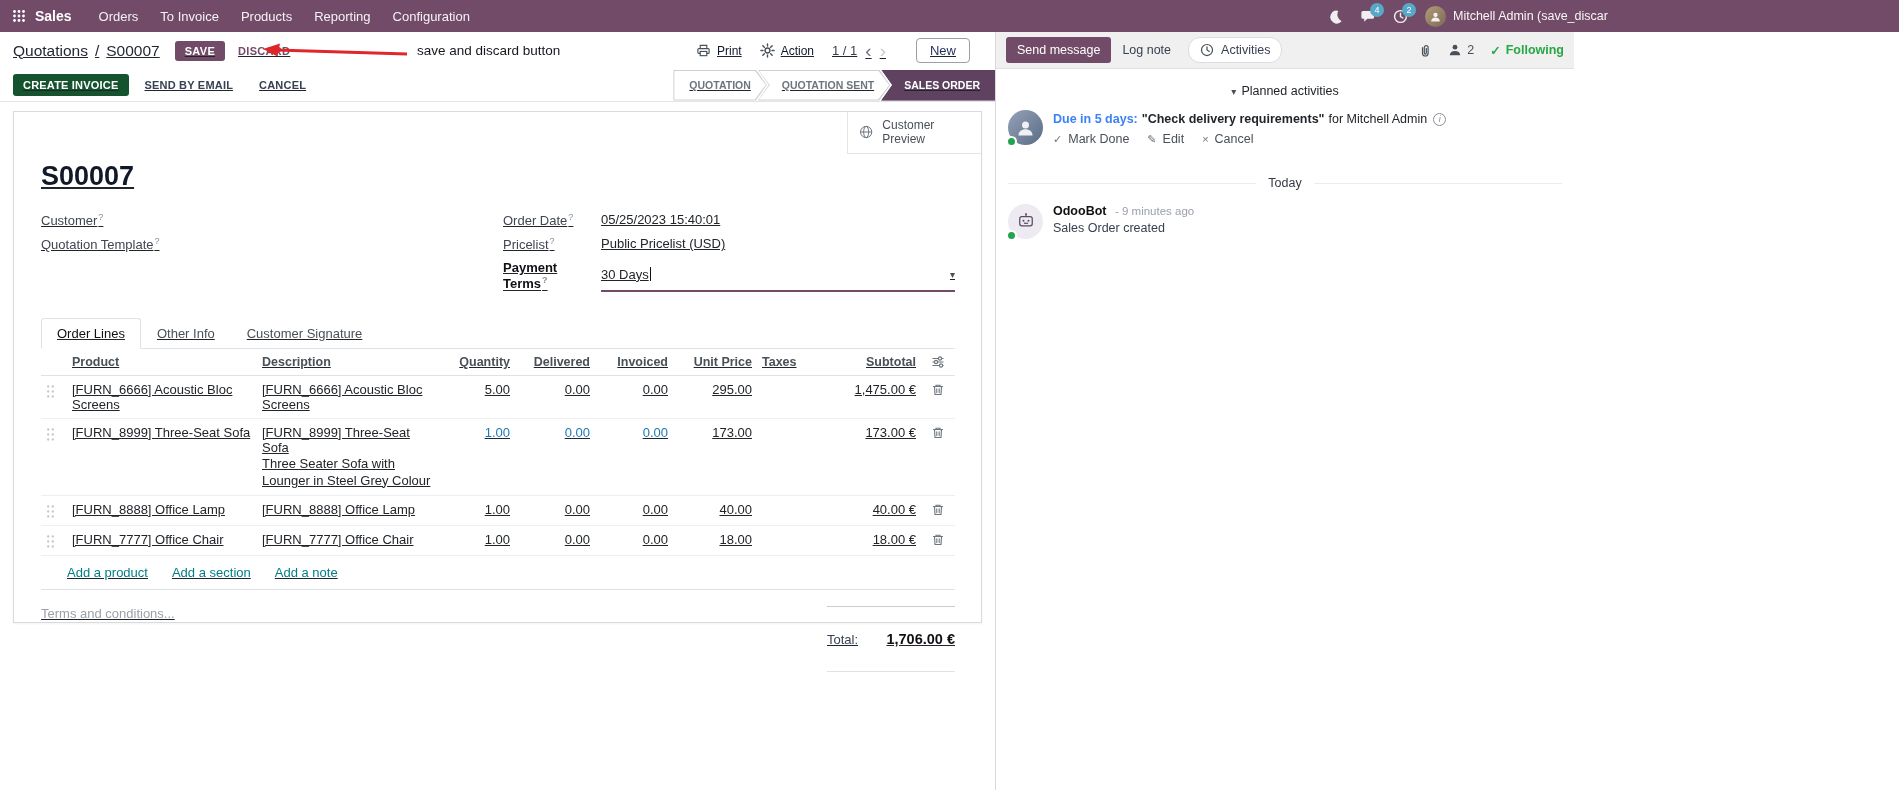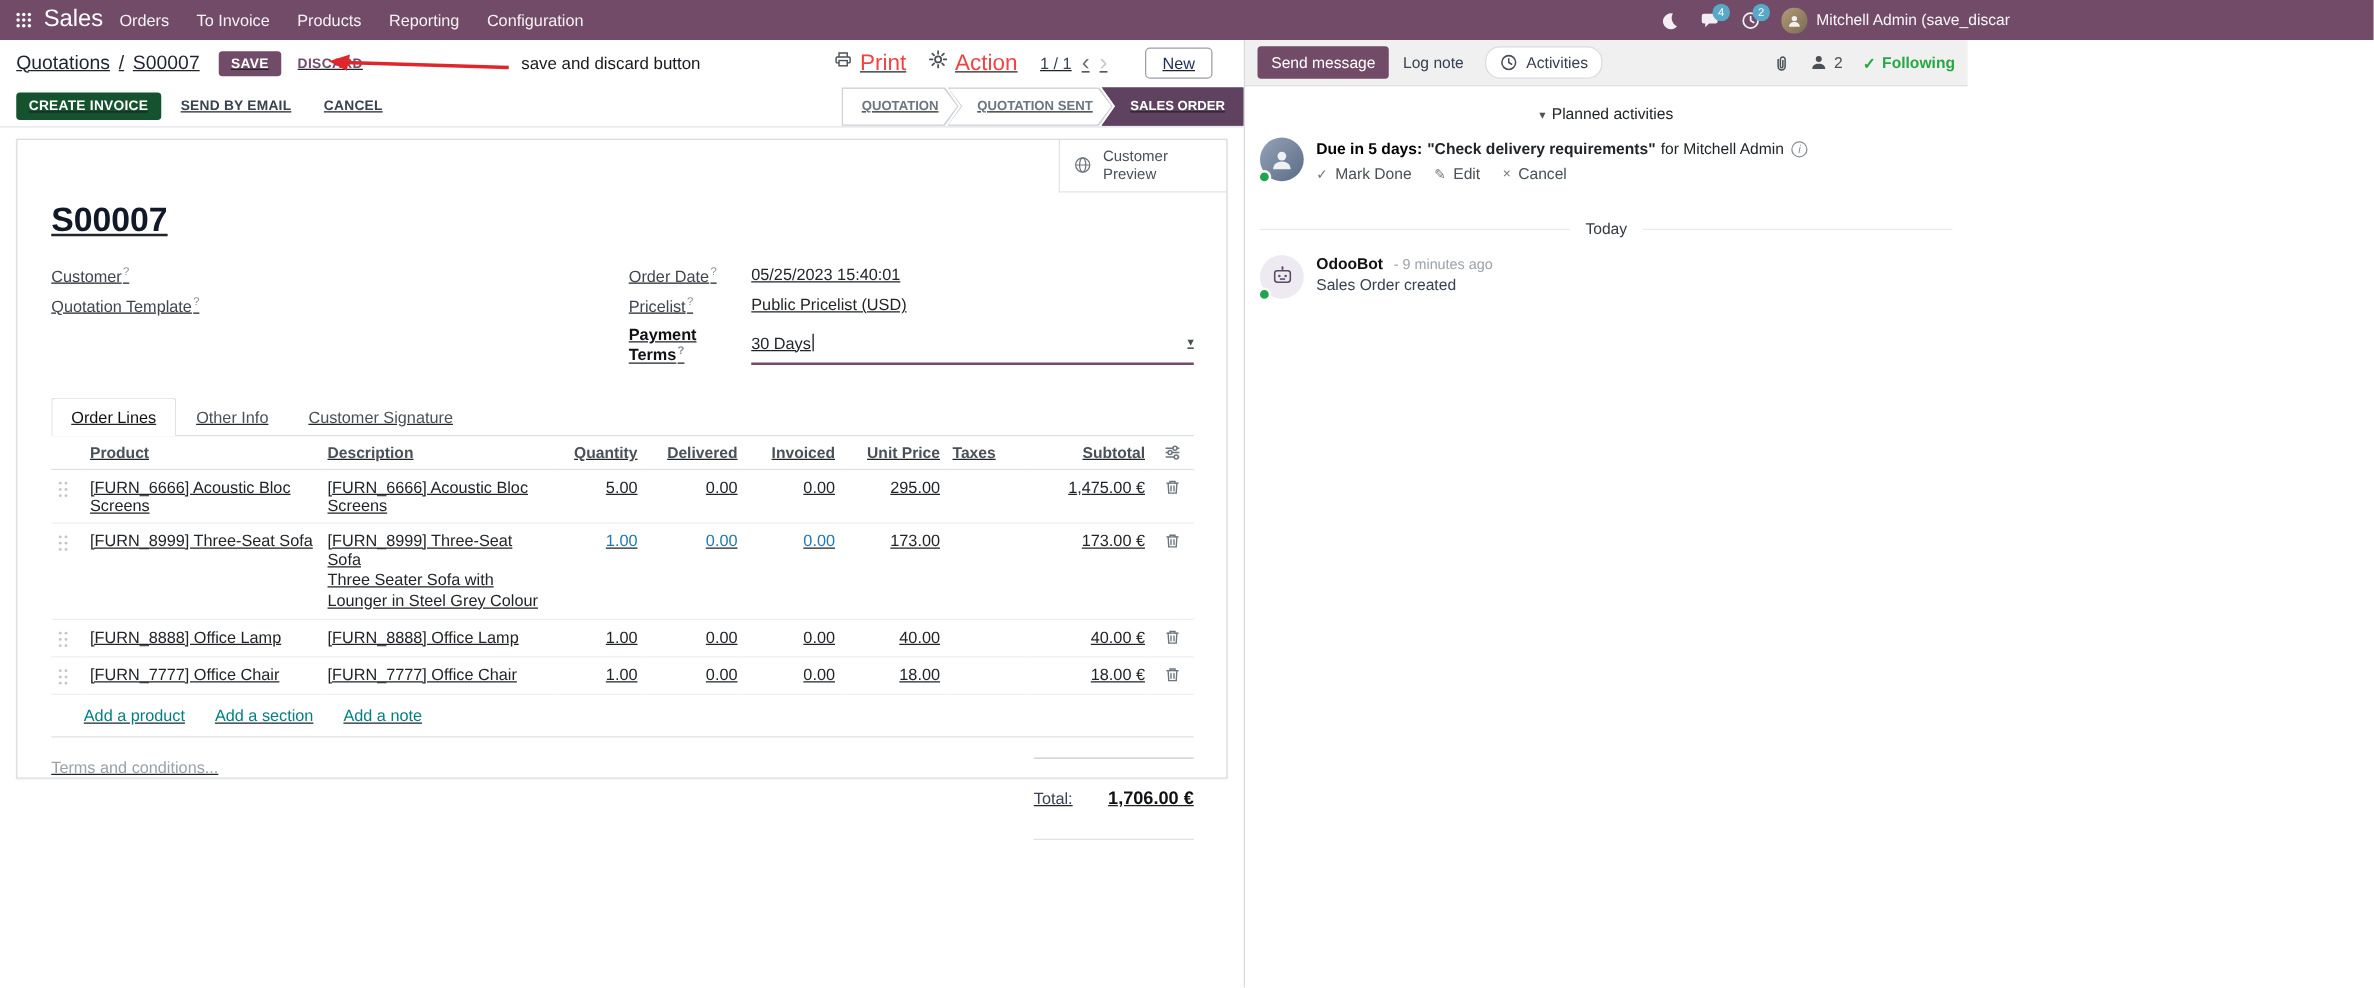--- a/index.html
+++ b/index.html
@@ -4,21 +4,21 @@
 <style>
   * { margin:0; padding:0; box-sizing:border-box; }
   html,body { width:1899px; height:790px; overflow:hidden; }
   body { font-family:"Liberation Sans", sans-serif; font-size:13px; color:#212529; background:#fff; }
   svg { display:block; }
 
   
   .topnav { height:32px; background:#714B67; display:flex; align-items:center; padding:0 12px; color:#fff; }
   .nav-left { display:flex; align-items:center; }
   .apps-icon { margin-right:9px; cursor:pointer; }
-  .app-name { font-weight:normal; font-size:19px; margin-right:4px; cursor:pointer; }
+  .app-name { font-weight:bold; font-size:14px; margin-right:18px; cursor:pointer; }
   .nav-item { font-size:13px; color:rgba(255,255,255,.93); padding:4px 9px; margin-right:4px; cursor:pointer; border-radius:3px; }
   .nav-right { margin-left:auto; display:flex; align-items:center; gap:17px; }
   .systray-icon { position:relative; cursor:pointer; }
   .systray-badge { position:absolute; top:-6px; right:-8px; min-width:14px; height:14px; border-radius:8px; background:#58A8C8; color:#fff; font-size:9px; line-height:14px; text-align:center; padding:0 3px; }
   .user-area { display:flex; align-items:center; gap:7px; width:462px; overflow:hidden; cursor:pointer; }
   .nav-avatar { width:21px; height:21px; border-radius:50%; background:linear-gradient(135deg,#b39b79,#7a6a55); display:flex; align-items:center; justify-content:center; flex:0 0 auto; }
   .user-name { font-size:12.5px; white-space:nowrap; color:rgba(255,255,255,.95); }
 
   
   .layout { display:flex; height:758px; }
@@ -27,21 +27,21 @@
 
   
   .breadcrumb-row { height:37px; display:flex; align-items:center; padding:0 13px; position:relative; }
   .breadcrumb { display:flex; align-items:center; gap:7px; font-size:15.5px; color:#1f2430; }
   .bc-link { cursor:pointer; }
   .btn-save { margin-left:15px; background:#714B67; color:#fff; border:none; border-radius:3px; font-size:11px; font-weight:bold; letter-spacing:.3px; padding:4px 10px; cursor:pointer; }
   .btn-discard { margin-left:13px; background:none; border:none; color:#714B67; font-size:11px; font-weight:bold; letter-spacing:.3px; cursor:pointer; }
   .annotation { position:absolute; left:263px; top:50%; transform:translateY(-50%); display:flex; align-items:center; gap:8px; pointer-events:none; }
   .annotation-text { font-size:13.5px; color:#15181d; white-space:nowrap; }
   .cp-right { margin-left:auto; display:flex; align-items:center; gap:18px; padding-right:12px; }
-  .cp-item { display:flex; align-items:flex-start; gap:6px; color:#ef4444; cursor:pointer; font-size:18px; }
+  .cp-item { display:flex; align-items:flex-end; gap:6px; color:#0f172a; cursor:pointer; font-size:12px; }
   .pager { display:flex; align-items:center; gap:8px; }
   .pager-text { color:#374151; }
   .pager-arrow { font-size:19px; line-height:14px; color:#6b7280; cursor:pointer; }
   .pager-arrow.disabled { color:#c6cacd; }
   .btn-new { margin-left:12px; background:#fff; border:1px solid #9aa0a6; border-radius:4px; padding:4px 13px; font-size:13px; color:#1f2d5a; cursor:pointer; }
 
   
   .statusbar-row { height:33px; display:flex; align-items:center; padding-left:13px; border-bottom:1px solid #e2e4e8; }
   .sb-left { display:flex; align-items:center; gap:6px; }
   .btn-primary-sm { background:#14532d; color:#fff; border:none; border-radius:3px; padding:5px 10px; font-size:11px; font-weight:bold; letter-spacing:.2px; cursor:pointer; }
@@ -116,21 +116,21 @@
 
   .planned-header { text-align:center; padding:15px 0 10px; font-size:12.5px; color:#212529; cursor:pointer; }
   .planned-header .caret { font-size:10px; color:#495057; margin-right:5px; }
 
   .activity-item, .message-item { display:flex; gap:10px; padding:2px 12px; }
   .avatar { width:35px; height:35px; border-radius:50%; position:relative; flex:0 0 auto; display:flex; align-items:center; justify-content:center; }
   .avatar-photo { background:linear-gradient(135deg,#94a3b8,#5b6b85); }
   .avatar-bot { background:#edeaf2; }
   .avatar-badge { position:absolute; width:11px; height:11px; border-radius:50%; background:#21a350; border:2px solid #fff; bottom:-2px; left:-2px; }
   .activity-line1 { font-size:12.5px; line-height:1.55; }
-  .due { color:#000000; font-weight:bold;margin-top:41px; }
+  .due { color:#3b82f6; font-weight:bold;margin-top:41px; }
   .summary { font-weight:bold; color:#212529; margin-left:4px; }
   .assignee { margin-left:4px; }
   .info-badge { display:inline-flex; align-items:center; justify-content:center; width:13px; height:13px; border-radius:50%; border:1px solid #8a8f98; color:#8a8f98; font-size:9px; font-style:italic; margin-left:6px; vertical-align:1px; cursor:pointer; }
   .activity-actions { display:flex; gap:18px; margin-top:3px; font-size:12.5px; color:#495057; }
   .act-btn { display:flex; align-items:center; gap:6px; cursor:pointer; }
   .act-ic { font-size:11px; color:#6c757d; }
   .day-divider { display:flex; align-items:center; gap:12px; margin:28px 12px 12px; font-size:12.5px; color:#343a40; }
   .day-divider::before, .day-divider::after { content:""; flex:1; height:1px; background:#ececef; }
   .msg-head { font-size:12.5px; }
   .msg-author { font-weight:bold; color:#111; cursor:pointer; }

